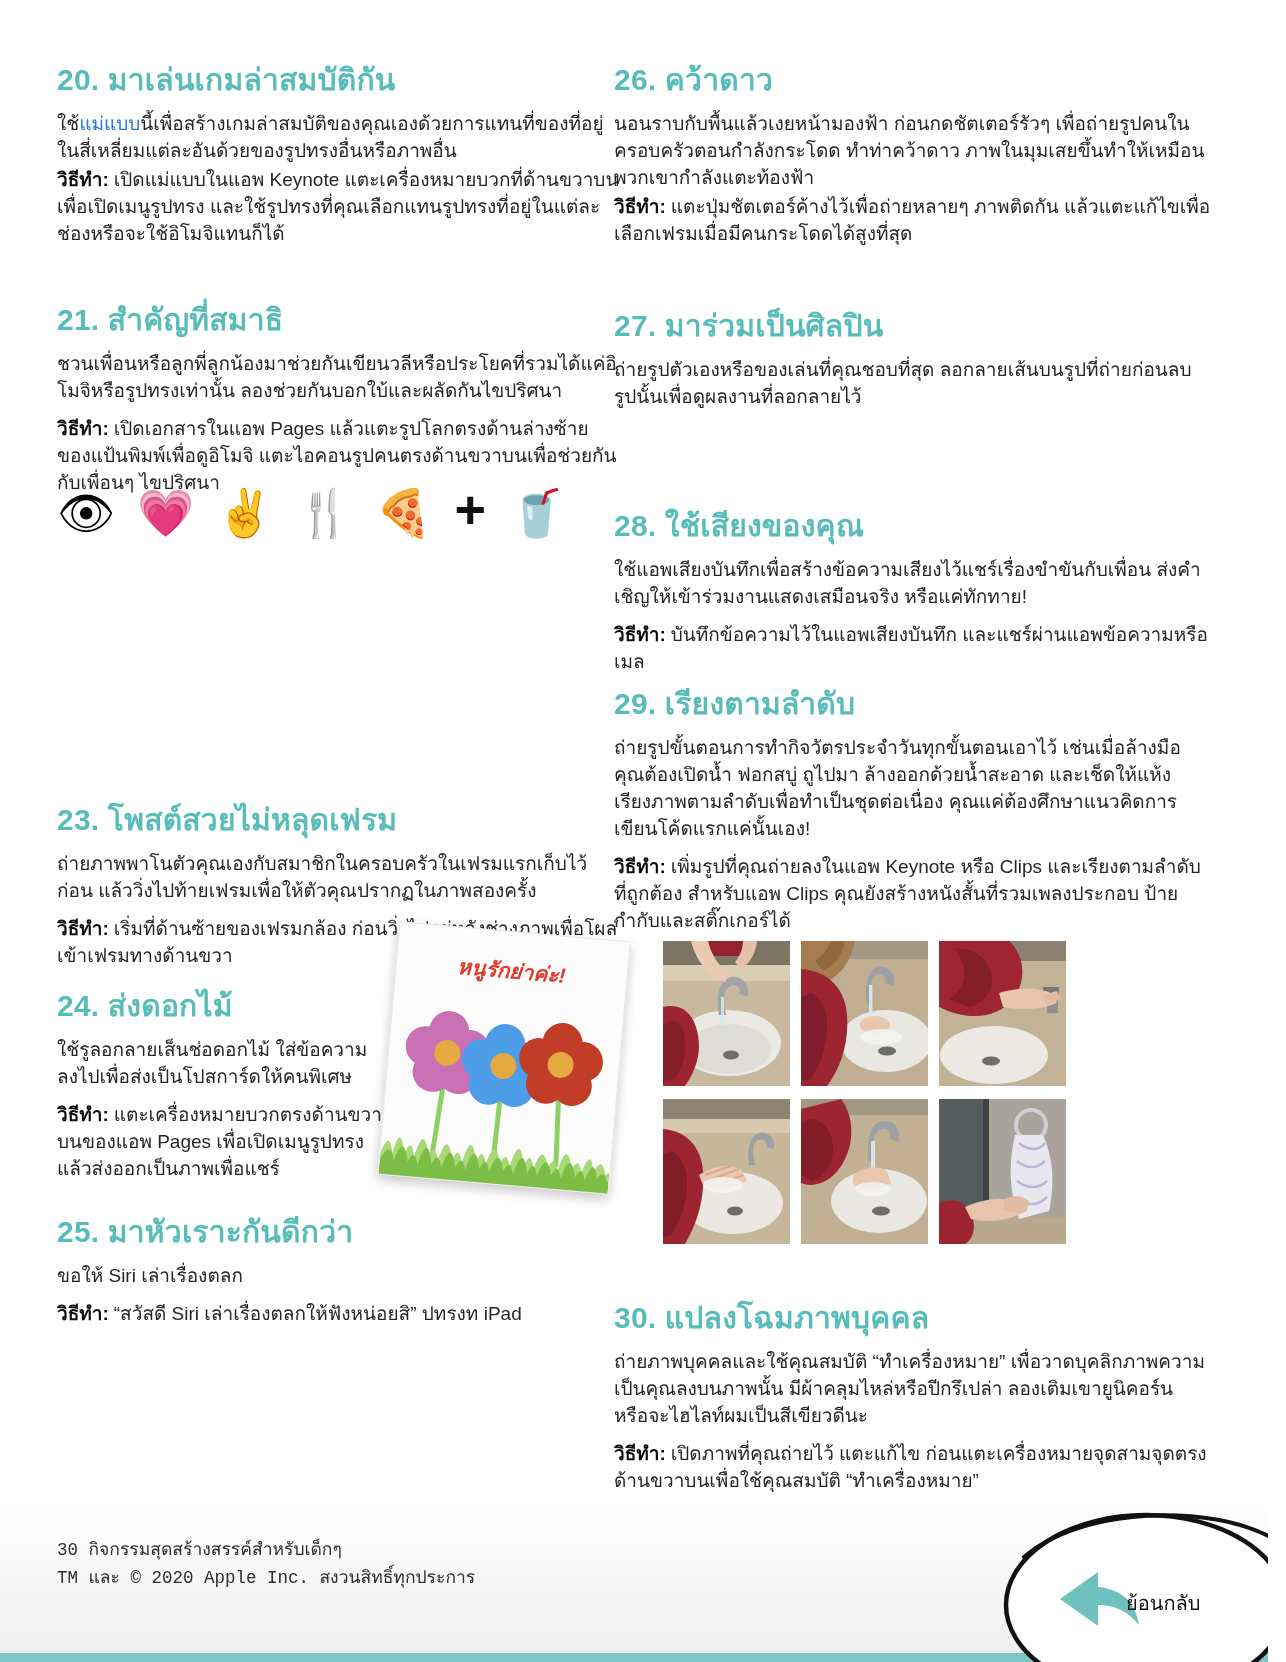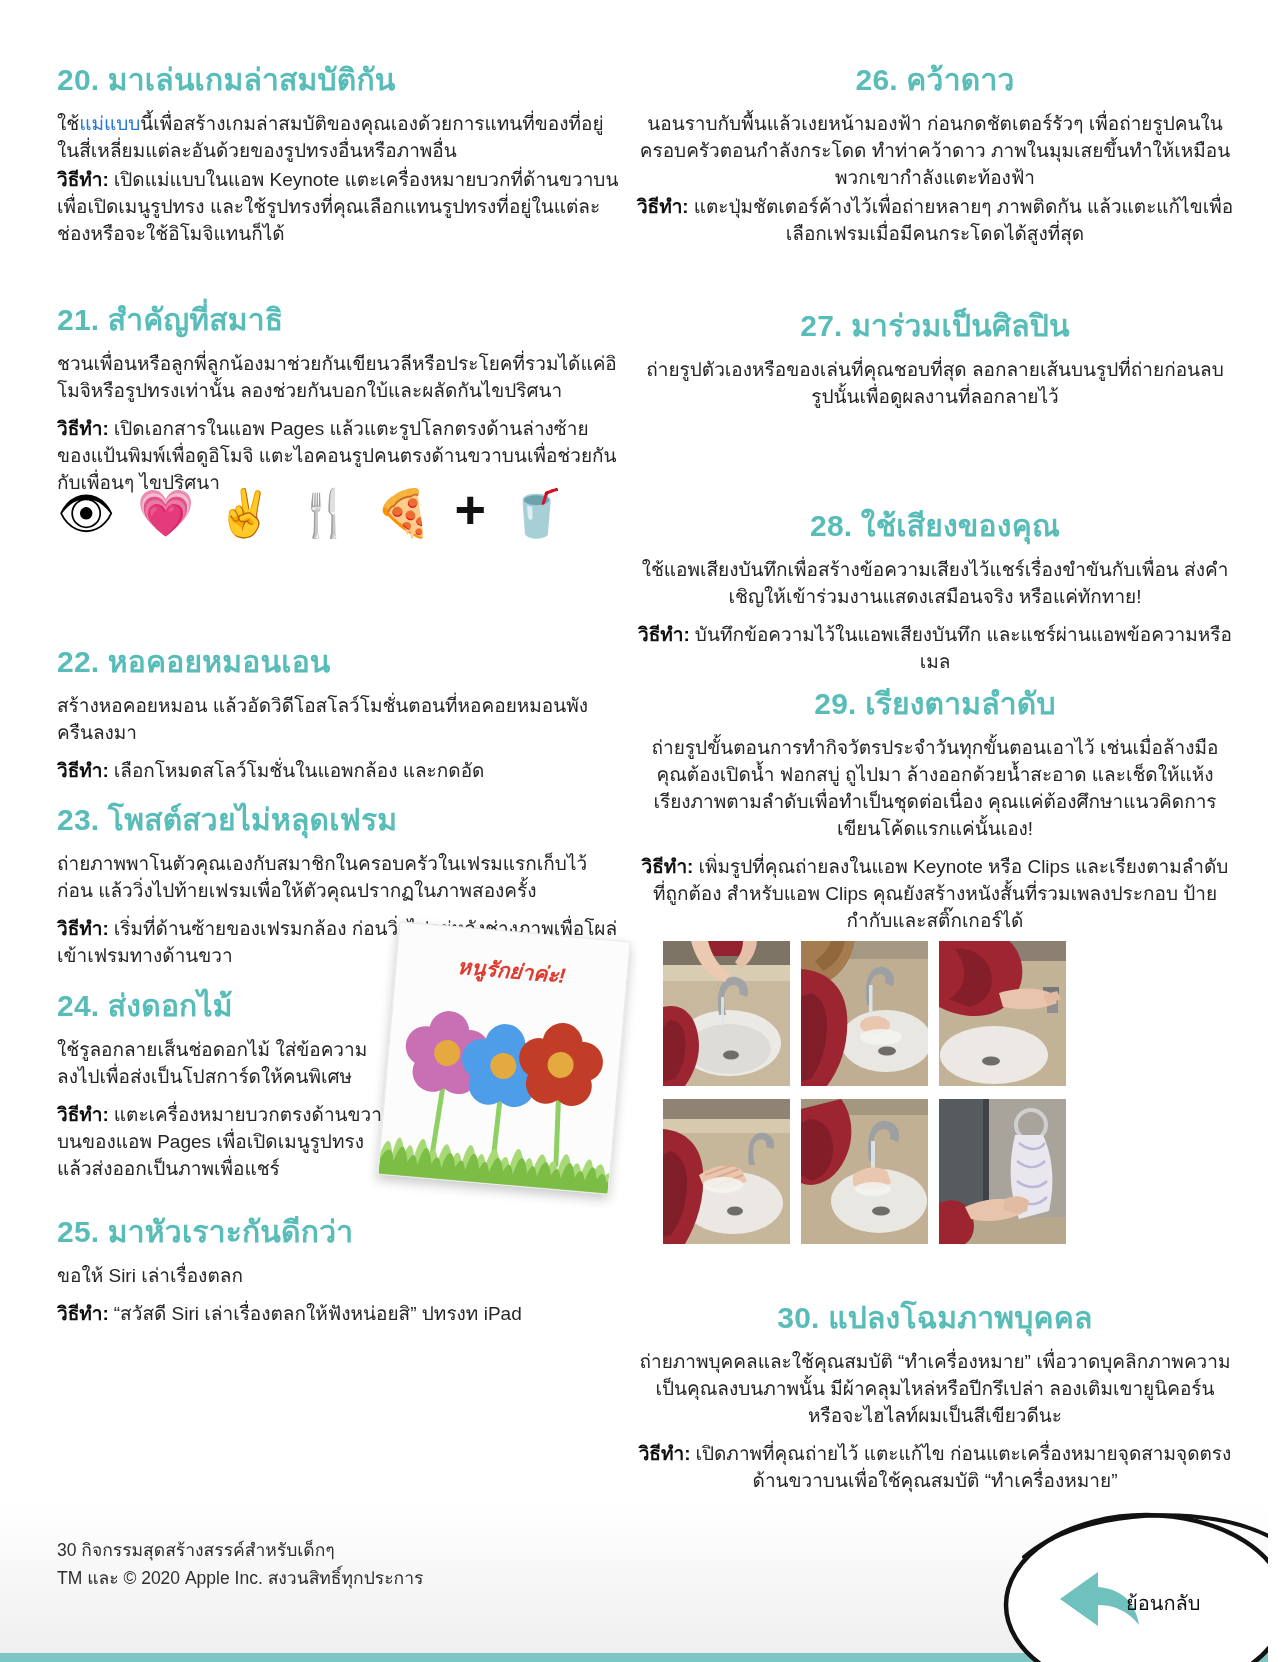--- a/index.html
+++ b/index.html
@@ -3,21 +3,21 @@
 <meta charset="utf-8">
 <style>
   html,body { margin:0; padding:0; background:#ffffff; }
   .page {
     position:relative; width:1268px; height:1662px; overflow:hidden;
     background:#ffffff; font-family:"Liberation Sans", sans-serif;
   }
   .bottom-fade { position:absolute; left:0; right:0; bottom:9px; height:150px;
     background:linear-gradient(#ffffff, #efefef); }
   .sec { position:absolute; left:57px; width:562px; z-index:2; }
-  .sec.right { left:636px; width:598px;text-align:center; }
+  .sec.right { left:614px; width:598px; }
   .sec h2 { margin:0 0 8px 0; font-size:30px; font-weight:700; color:#58bdb9; letter-spacing:.2px; }
   .sec p { margin:0; font-size:19px; line-height:1.42; color:#262626; }
   .sec p.how { margin-top:11px; }
   .howlab { font-weight:700; color:#101010; margin-right:5px; }
   .link { color:#2577d6; text-decoration:none; cursor:pointer;text-align:center; }
   .narrow p { width:330px; }
 
   .emoji-row { position:absolute; left:57px; top:482px; z-index:2; }
   .emoji-row span { font-size:46px; margin-right:22px; vertical-align:middle; }
   .emoji-row span.plus { font-size:54px; font-weight:600; color:#111; position:relative; top:-4px; }
@@ -29,21 +29,21 @@
   }
   .flower-card .msg { display:block; text-align:center; margin-top:22px;
     color:#e03a2e; font-size:21px; font-weight:700; font-style:italic; }
   .flower-card svg { position:absolute; left:0; bottom:-4px; }
 
   .photo-grid { position:absolute; left:663px; top:941px; z-index:2;
     display:grid; grid-template-columns:repeat(3,127px); grid-template-rows:repeat(2,145px); gap:13px 11px; }
   .photo-grid svg { width:127px; height:145px; display:block; background:#c8b99e; }
 
   .footer { position:absolute; left:57px; top:1536px; z-index:2; }
-  .footer p { margin:0; font-size:17.5px; line-height:1.6; color:#2e2e2e; }
+  .footer p { margin:0; font-size:17.5px; line-height:1.6; color:#2e2e2e;font-family:Liberation Mono, monospace; }
 
   .strip { position:absolute; left:0; right:0; bottom:0; height:9px; background:#7dc6c3; z-index:3; }
 
   .back { position:absolute; right:-28px; bottom:-48px; width:300px; height:215px; z-index:4; cursor:pointer; }
   .back .label { position:absolute; left:130px; top:92px; font-size:20px; color:#111; white-space:nowrap; }
 </style>
 </head>
 <body>
 
 <div class="page">
@@ -58,25 +58,20 @@
   <section class="sec" style="top:296px">
     <h2>21. สำคัญที่สมาธิ</h2>
     <p>ชวนเพื่อนหรือลูกพี่ลูกน้องมาช่วยกันเขียนวลีหรือประโยคที่รวมได้แค่อิโมจิหรือรูปทรงเท่านั้น ลองช่วยกันบอกใบ้และผลัดกันไขปริศนา</p>
     <p class="how"><b class="howlab">วิธีทำ:</b><span>เปิดเอกสารในแอพ Pages แล้วแตะรูปโลกตรงด้านล่างซ้ายของแป้นพิมพ์เพื่อดูอิโมจิ แตะไอคอนรูปคนตรงด้านขวาบนเพื่อช่วยกันกับเพื่อนๆ ไขปริศนา</span></p>
   </section>
 
   <div class="emoji-row">
     <span>👁</span><span>💗</span><span>✌️</span><span>🍴</span><span>🍕</span><span class="plus">+</span><span>🥤</span>
   </div>
 
-  <section class="sec" style="top:638px">
-    <h2>22. หอคอยหมอนเอน</h2>
-    <p>สร้างหอคอยหมอน แล้วอัดวิดีโอสโลว์โมชั่นตอนที่หอคอยหมอนพังครืนลงมา</p>
-    <p class="how"><b class="howlab">วิธีทำ:</b><span>เลือกโหมดสโลว์โมชั่นในแอพกล้อง และกดอัด</span></p>
-  </section>
 
   <section class="sec" style="top:796px">
     <h2>23. โพสต์สวยไม่หลุดเฟรม</h2>
     <p>ถ่ายภาพพาโนตัวคุณเองกับสมาชิกในครอบครัวในเฟรมแรกเก็บไว้ก่อน แล้ววิ่งไปท้ายเฟรมเพื่อให้ตัวคุณปรากฏในภาพสองครั้ง</p>
     <p class="how"><b class="howlab">วิธีทำ:</b><span>เริ่มที่ด้านซ้ายของเฟรมกล้อง ก่อนวิ่งไปอยู่หลังช่างภาพเพื่อโผล่เข้าเฟรมทางด้านขวา</span></p>
   </section>
 
   <section class="sec narrow" style="top:982px">
     <h2>24. ส่งดอกไม้</h2>
     <p>ใช้รูลอกลายเส็นช่อดอกไม้ ใส่ข้อความลงไปเพื่อส่งเป็นโปสการ์ดให้คนพิเศษ</p>

